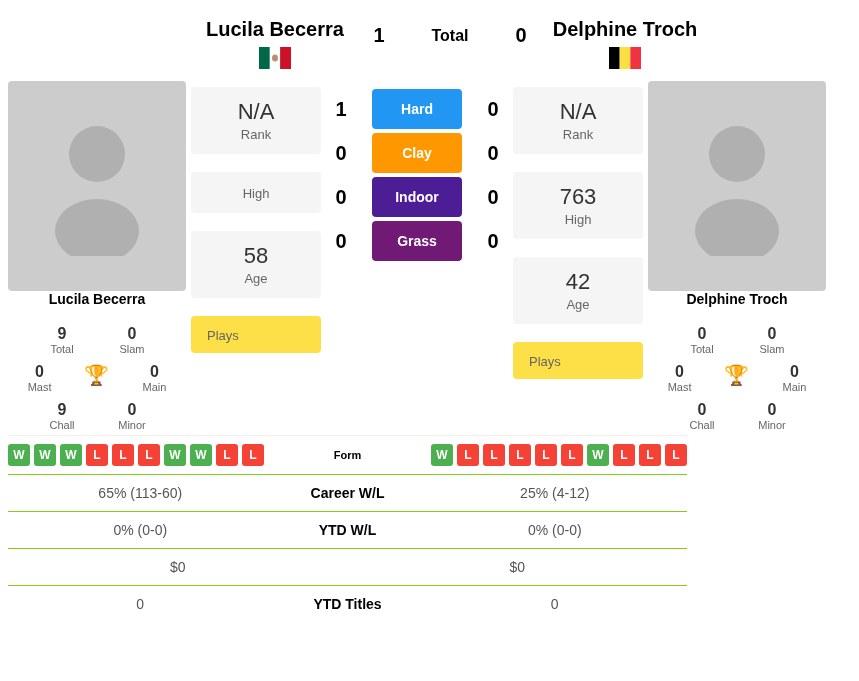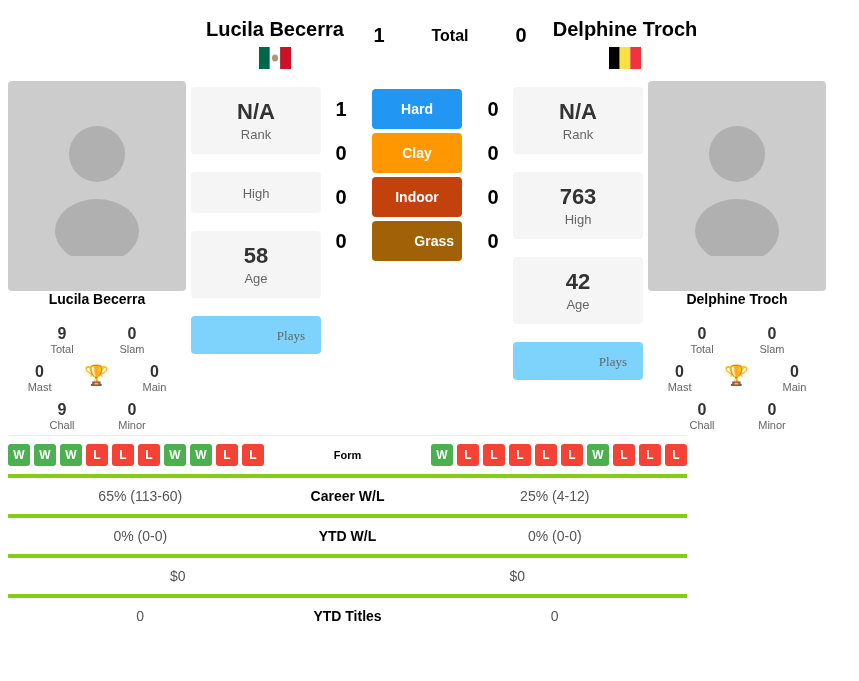--- a/index.html
+++ b/index.html
@@ -50,53 +50,52 @@
       text-align: center;
       padding: 12px 8px;
       border-radius: 4px;
       color: #fff;
       font-weight: bold;
       font-size: 14px;
     }
 
     .surface-hard { background: #2196F3; }
     .surface-clay { background: #FF9800; }
-    .surface-indoor { background: #c2410c; }
-    .surface-grass { background: #a16207; text-align: right; }
+    .surface-indoor { background: #4c1d95; }
+    .surface-grass { background: #701a75; }
 
     
     .stats-box {
       background: #f5f5f5;
       border-radius: 4px;
       padding: 12px 16px;
       margin: 6px 0;
       text-align: center;
       width: 130px;
     }
 
     .stats-box-value {
       font-size: 22px;
-      font-weight: bold;
+      font-weight: normal;
       color: #333;
     }
 
     .stats-box-label {
       font-size: 13px;
       color: #666;
       margin-top: 2px;
     }
 
     .stats-box-plays {
-      background: #7dd3fc;
+      background: #fde047;
       border-radius: 4px;
       padding: 10px 16px;
       margin: 6px 0;
-      text-align: right;
+      text-align: left;
       width: 130px;
-      font-family: Liberation Serif, serif;
     }
 
     
     .player-stats-grid {
       display: flex;
       flex-direction: column;
       align-items: center;
       width: 100%;
       margin-top: 8px;
     }
@@ -186,21 +185,21 @@
     }
 
     .form-w { background: #4CAF50; }
     .form-l { background: #f44336; }
 
     
     .stats-data-row {
       display: flex;
       align-items: center;
       padding: 10px 0;
-      border-top: 4px solid #84cc16;
+      border-top: 1px solid #84cc16;
     }
 
     .stats-data-left {
       flex: 1;
       text-align: center;
       font-size: 14px;
       color: #555;
     }
 
     .stats-data-center {

